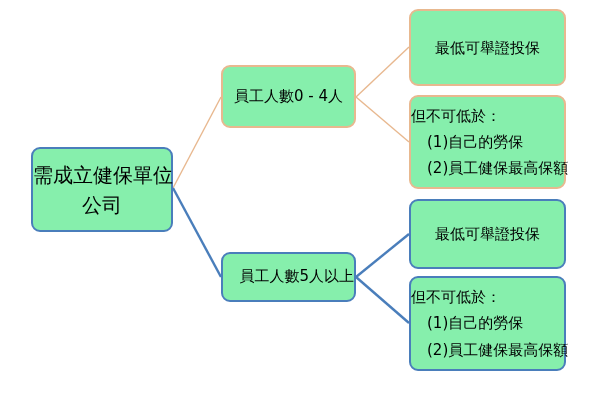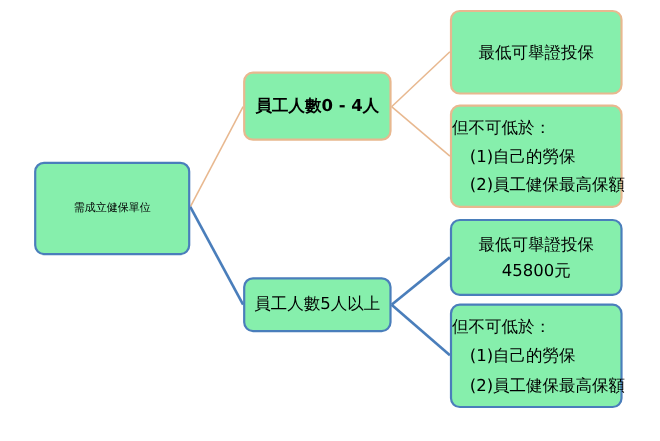--- a/index.html
+++ b/index.html
@@ -45,28 +45,28 @@
     font-size: 15px;
     line-height: 1.55;
     white-space: nowrap;
   }
   .ctr .line { text-align: center; }
   .lft .line { text-align: left; padding-left: 16px; }
   .hdr { text-align: right; padding-left: 0 !important; }
 
   
   #node-root      { left: 31px;  top: 147px; width: 142px; height: 85px; }
-  #node-small     { left: 221px; top: 65px;  width: 135px; height: 63px; font-weight: bold; }
-  #node-large     { left: 221px; top: 252px; width: 135px; height: 50px; }
+  #node-small     { left: 221px; top: 65px;  width: 135px; height: 63px; }
+  #node-large     { left: 221px; top: 252px; width: 135px; height: 50px; align-items: flex-end; }
   #node-min-small { left: 409px; top: 9px;   width: 157px; height: 77px; }
   #node-lim-small { left: 409px; top: 95px;  width: 157px; height: 94px; }
   #node-min-large { left: 409px; top: 199px; width: 157px; height: 70px; }
   #node-lim-large { left: 409px; top: 276px; width: 157px; height: 95px; }
 
-  #node-root .line  { font-size: 10px; line-height: 1.5; }
+  #node-root .line  { font-size: 20px; line-height: 1.5; }
   #node-small .line { font-size: 15px; }
   #node-large .line { font-size: 15px; }
   #node-min-small .line, #node-min-large .line { font-size: 15px; line-height: 1.6; }
   #node-lim-small .line, #node-lim-large .line { font-size: 15px; line-height: 1.75; }
 </style>
 </head>
 <body>
 
 <div id="canvas">
 
@@ -80,20 +80,21 @@
 
     <line x1="356" y1="97" x2="409" y2="142" stroke="#e8b88f" stroke-width="1.4"></line>
 
     <line x1="356" y1="277" x2="409" y2="234" stroke="#4a7ebb" stroke-width="2.4"></line>
 
     <line x1="356" y1="277" x2="409" y2="323" stroke="#4a7ebb" stroke-width="2.4"></line>
   </svg>
 
   <div id="node-root" class="node blue ctr">
     <span class="line">需成立健保單位</span>
+    <span class="line">公司</span>
   </div>
 
   <div id="node-small" class="node orange ctr">
     <span class="line">員工人數0 - 4人</span>
   </div>
 
   <div id="node-large" class="node blue ctr">
     <span class="line">員工人數5人以上</span>
   </div>
 
@@ -102,21 +103,20 @@
   </div>
 
   <div id="node-lim-small" class="node orange lft">
     <span class="line hdr">但不可低於：</span>
     <span class="line">(1)自己的勞保</span>
     <span class="line">(2)員工健保最高保額</span>
   </div>
 
   <div id="node-min-large" class="node blue ctr">
     <span class="line">最低可舉證投保</span>
-    <span class="line">45800元</span>
   </div>
 
   <div id="node-lim-large" class="node blue lft">
     <span class="line hdr">但不可低於：</span>
     <span class="line">(1)自己的勞保</span>
     <span class="line">(2)員工健保最高保額</span>
   </div>
 
 </div>
 

